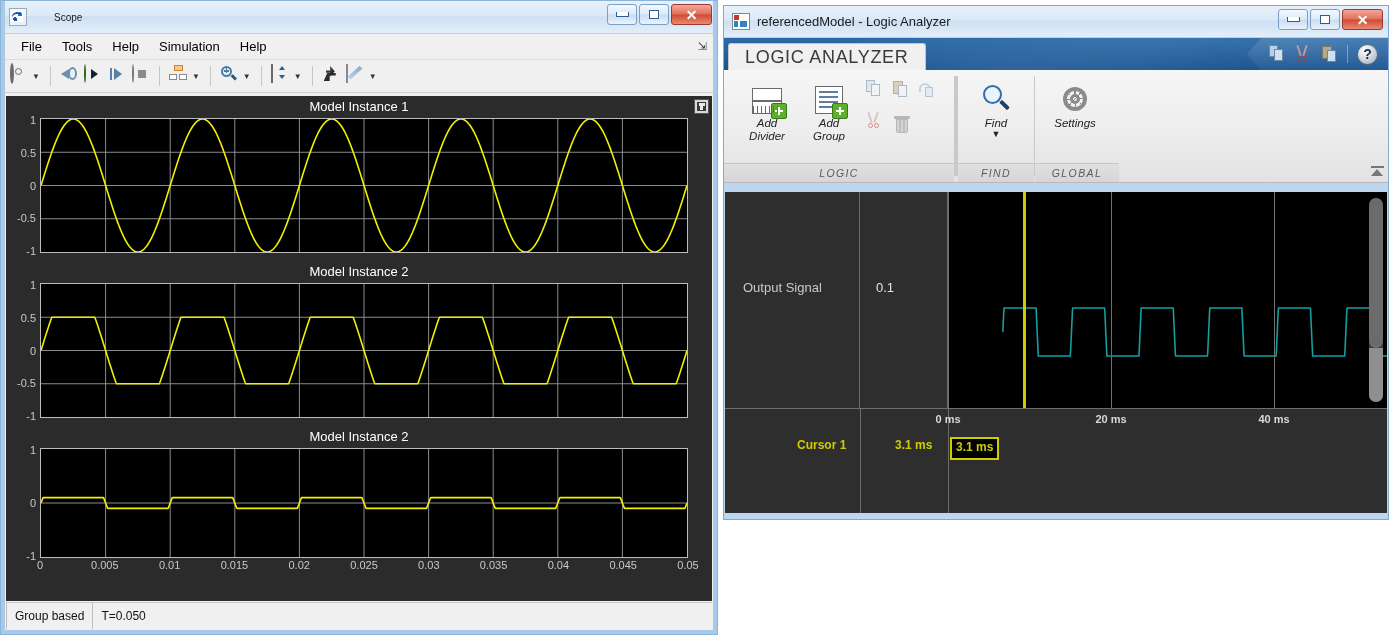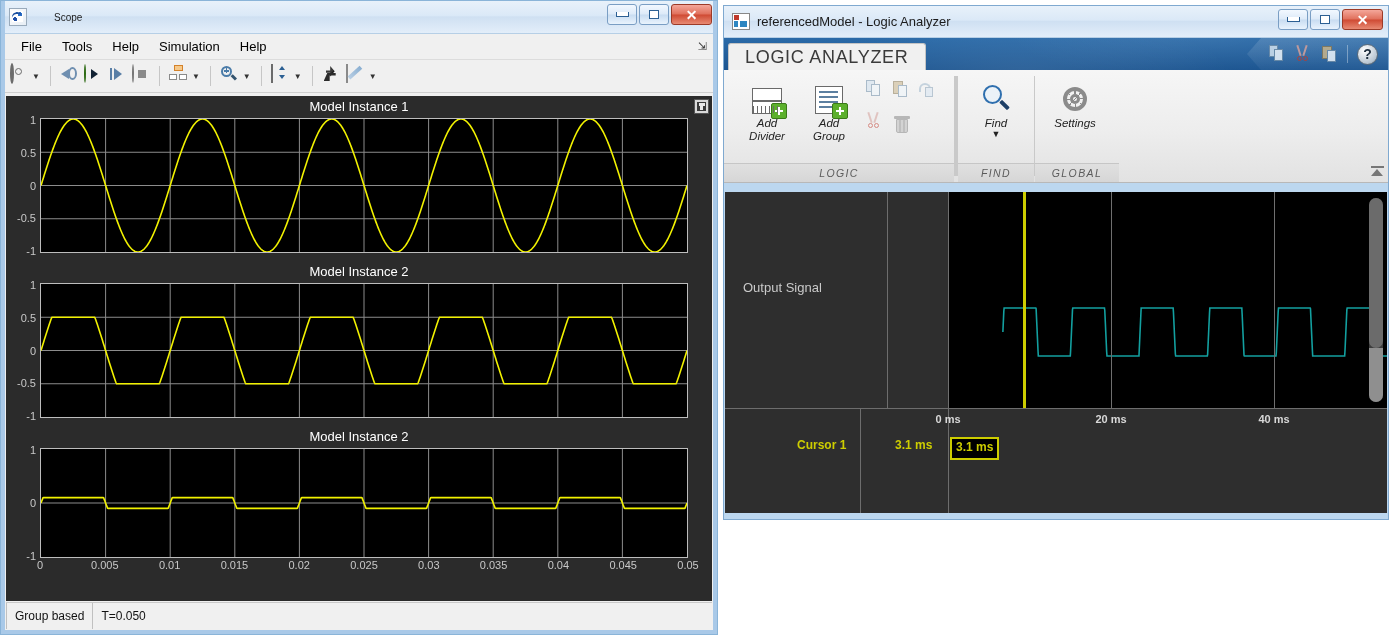--- a/index.html
+++ b/index.html
@@ -250,21 +250,21 @@
   }
   .rib-collapse .ca{width:0;height:0;border-left:6px solid transparent;border-right:6px solid transparent;border-bottom:7px solid #777;}
   .rib-collapse .bar{position:absolute;top:3px;width:13px;height:2px;background:#777;}
 
   
   #la-display{
     position:absolute;left:1px;right:1px;top:186px;bottom:6px;
     background:#2e2e2e;overflow:hidden;
   }
   #la-wave-region{position:absolute;left:0;right:0;top:0;height:216px;}
-  .la-namecol{position:absolute;left:0;top:0;width:163px;height:100%;border-right:1px solid #6d6d6d;box-sizing:border-box;}
+  .la-namecol{position:absolute;left:0;top:0;width:135px;height:100%;border-right:1px solid #6d6d6d;box-sizing:border-box;}
   .la-valcol{position:absolute;left:135px;top:0;width:88px;height:100%;border-right:1px solid #6d6d6d;box-sizing:border-box;}
   .la-plotcol{position:absolute;left:223px;right:0;top:0;height:100%;background:#000;}
   .la-sig-name{position:absolute;left:18px;top:88px;color:#c9c9c9;font-size:13px;}
   .la-sig-val{position:absolute;left:16px;top:88px;color:#e2e2e2;font-size:13px;}
   .vgrid{position:absolute;top:0;bottom:0;width:1px;background:#6f6f6f;}
   .la-cursor{position:absolute;top:0;width:3px;background:#cdcd00;}
   .la-axis{position:absolute;left:0;right:0;top:216px;height:26px;border-top:1px solid #6d6d6d;background:#2e2e2e;}
   .la-axis .sep{position:absolute;top:0;bottom:0;width:1px;background:#6d6d6d;}
   .la-tick{position:absolute;top:4px;color:#d8d8d8;font-size:11px;font-weight:bold;transform:translateX(-50%);white-space:nowrap;}
   .la-cursorrow{position:absolute;left:0;right:0;top:242px;height:26px;}
@@ -549,20 +549,23 @@
         <span class="ca"></span>
     </div>
   </div>
 
   <div id="la-display">
 
     <div id="la-wave-region">
       <div class="la-namecol">
         <span class="la-sig-name">Output Signal</span>
       </div>
+      <div class="la-valcol">
+        <span class="la-sig-val">0.1</span>
+      </div>
       <div class="la-plotcol">
         <div class="vgrid" style="left:0px"></div>
         <div class="vgrid" style="left:163px"></div>
         <div class="vgrid" style="left:326px"></div>
         <svg class="wave" viewBox="0 0 443 216" preserveAspectRatio="none">
           <path id="laWave" fill="none" stroke="#13a0a0" stroke-width="1.6" d="M55.38 140.00 L55.69 133.11 L56.01 126.22 L56.32 119.34 L56.64 116.00 L56.96 116.00 L57.27 116.00 L57.59 116.00 L57.91 116.00 L58.22 116.00 L58.54 116.00 L58.86 116.00 L59.17 116.00 L59.49 116.00 L59.81 116.00 L60.12 116.00 L60.44 116.00 L60.75 116.00 L61.07 116.00 L61.39 116.00 L61.70 116.00 L62.02 116.00 L62.34 116.00 L62.65 116.00 L62.97 116.00 L63.29 116.00 L63.60 116.00 L63.92 116.00 L64.23 116.00 L64.55 116.00 L64.87 116.00 L65.18 116.00 L65.50 116.00 L65.82 116.00 L66.13 116.00 L66.45 116.00 L66.77 116.00 L67.08 116.00 L67.40 116.00 L67.72 116.00 L68.03 116.00 L68.35 116.00 L68.67 116.00 L68.98 116.00 L69.30 116.00 L69.61 116.00 L69.93 116.00 L70.25 116.00 L70.56 116.00 L70.88 116.00 L71.20 116.00 L71.51 116.00 L71.83 116.00 L72.15 116.00 L72.46 116.00 L72.78 116.00 L73.09 116.00 L73.41 116.00 L73.73 116.00 L74.04 116.00 L74.36 116.00 L74.68 116.00 L74.99 116.00 L75.31 116.00 L75.63 116.00 L75.94 116.00 L76.26 116.00 L76.58 116.00 L76.89 116.00 L77.21 116.00 L77.52 116.00 L77.84 116.00 L78.16 116.00 L78.47 116.00 L78.79 116.00 L79.11 116.00 L79.42 116.00 L79.74 116.00 L80.06 116.00 L80.37 116.00 L80.69 116.00 L81.01 116.00 L81.32 116.00 L81.64 116.00 L81.95 116.00 L82.27 116.00 L82.59 116.00 L82.90 116.00 L83.22 116.00 L83.54 116.00 L83.85 116.00 L84.17 116.00 L84.49 116.00 L84.80 116.00 L85.12 116.00 L85.44 116.00 L85.75 116.00 L86.07 116.00 L86.39 116.00 L86.70 116.00 L87.02 116.00 L87.33 116.00 L87.65 116.00 L87.97 116.00 L88.28 116.00 L88.60 116.00 L88.92 116.77 L89.23 123.64 L89.55 130.52 L89.87 137.41 L90.18 144.31 L90.50 151.20 L90.81 158.08 L91.13 164.00 L91.45 164.00 L91.76 164.00 L92.08 164.00 L92.40 164.00 L92.71 164.00 L93.03 164.00 L93.35 164.00 L93.66 164.00 L93.98 164.00 L94.30 164.00 L94.61 164.00 L94.93 164.00 L95.25 164.00 L95.56 164.00 L95.88 164.00 L96.19 164.00 L96.51 164.00 L96.83 164.00 L97.14 164.00 L97.46 164.00 L97.78 164.00 L98.09 164.00 L98.41 164.00 L98.73 164.00 L99.04 164.00 L99.36 164.00 L99.67 164.00 L99.99 164.00 L100.31 164.00 L100.62 164.00 L100.94 164.00 L101.26 164.00 L101.57 164.00 L101.89 164.00 L102.21 164.00 L102.52 164.00 L102.84 164.00 L103.16 164.00 L103.47 164.00 L103.79 164.00 L104.10 164.00 L104.42 164.00 L104.74 164.00 L105.05 164.00 L105.37 164.00 L105.69 164.00 L106.00 164.00 L106.32 164.00 L106.64 164.00 L106.95 164.00 L107.27 164.00 L107.59 164.00 L107.90 164.00 L108.22 164.00 L108.53 164.00 L108.85 164.00 L109.17 164.00 L109.48 164.00 L109.80 164.00 L110.12 164.00 L110.43 164.00 L110.75 164.00 L111.07 164.00 L111.38 164.00 L111.70 164.00 L112.02 164.00 L112.33 164.00 L112.65 164.00 L112.97 164.00 L113.28 164.00 L113.60 164.00 L113.91 164.00 L114.23 164.00 L114.55 164.00 L114.86 164.00 L115.18 164.00 L115.50 164.00 L115.81 164.00 L116.13 164.00 L116.45 164.00 L116.76 164.00 L117.08 164.00 L117.40 164.00 L117.71 164.00 L118.03 164.00 L118.34 164.00 L118.66 164.00 L118.98 164.00 L119.29 164.00 L119.61 164.00 L119.93 164.00 L120.24 164.00 L120.56 164.00 L120.88 164.00 L121.19 164.00 L121.51 164.00 L121.83 164.00 L122.14 164.00 L122.46 164.00 L122.77 164.00 L123.09 164.00 L123.41 164.00 L123.72 158.94 L124.04 152.06 L124.36 145.17 L124.67 138.28 L124.99 131.38 L125.31 124.50 L125.62 117.63 L125.94 116.00 L126.25 116.00 L126.57 116.00 L126.89 116.00 L127.20 116.00 L127.52 116.00 L127.84 116.00 L128.15 116.00 L128.47 116.00 L128.79 116.00 L129.10 116.00 L129.42 116.00 L129.74 116.00 L130.05 116.00 L130.37 116.00 L130.69 116.00 L131.00 116.00 L131.32 116.00 L131.63 116.00 L131.95 116.00 L132.27 116.00 L132.58 116.00 L132.90 116.00 L133.22 116.00 L133.53 116.00 L133.85 116.00 L134.17 116.00 L134.48 116.00 L134.80 116.00 L135.12 116.00 L135.43 116.00 L135.75 116.00 L136.06 116.00 L136.38 116.00 L136.70 116.00 L137.01 116.00 L137.33 116.00 L137.65 116.00 L137.96 116.00 L138.28 116.00 L138.60 116.00 L138.91 116.00 L139.23 116.00 L139.54 116.00 L139.86 116.00 L140.18 116.00 L140.49 116.00 L140.81 116.00 L141.13 116.00 L141.44 116.00 L141.76 116.00 L142.08 116.00 L142.39 116.00 L142.71 116.00 L143.03 116.00 L143.34 116.00 L143.66 116.00 L143.97 116.00 L144.29 116.00 L144.61 116.00 L144.92 116.00 L145.24 116.00 L145.56 116.00 L145.87 116.00 L146.19 116.00 L146.51 116.00 L146.82 116.00 L147.14 116.00 L147.46 116.00 L147.77 116.00 L148.09 116.00 L148.41 116.00 L148.72 116.00 L149.04 116.00 L149.35 116.00 L149.67 116.00 L149.99 116.00 L150.30 116.00 L150.62 116.00 L150.94 116.00 L151.25 116.00 L151.57 116.00 L151.89 116.00 L152.20 116.00 L152.52 116.00 L152.83 116.00 L153.15 116.00 L153.47 116.00 L153.78 116.00 L154.10 116.00 L154.42 116.00 L154.73 116.00 L155.05 116.00 L155.37 116.00 L155.68 116.00 L156.00 116.00 L156.32 116.00 L156.63 116.00 L156.95 116.00 L157.26 116.00 L157.58 116.00 L157.90 116.00 L158.21 118.49 L158.53 125.36 L158.85 132.25 L159.16 139.14 L159.48 146.03 L159.80 152.92 L160.11 159.80 L160.43 164.00 L160.75 164.00 L161.06 164.00 L161.38 164.00 L161.69 164.00 L162.01 164.00 L162.33 164.00 L162.64 164.00 L162.96 164.00 L163.28 164.00 L163.59 164.00 L163.91 164.00 L164.23 164.00 L164.54 164.00 L164.86 164.00 L165.18 164.00 L165.49 164.00 L165.81 164.00 L166.13 164.00 L166.44 164.00 L166.76 164.00 L167.07 164.00 L167.39 164.00 L167.71 164.00 L168.02 164.00 L168.34 164.00 L168.66 164.00 L168.97 164.00 L169.29 164.00 L169.61 164.00 L169.92 164.00 L170.24 164.00 L170.56 164.00 L170.87 164.00 L171.19 164.00 L171.50 164.00 L171.82 164.00 L172.14 164.00 L172.45 164.00 L172.77 164.00 L173.09 164.00 L173.40 164.00 L173.72 164.00 L174.04 164.00 L174.35 164.00 L174.67 164.00 L174.99 164.00 L175.30 164.00 L175.62 164.00 L175.93 164.00 L176.25 164.00 L176.57 164.00 L176.88 164.00 L177.20 164.00 L177.52 164.00 L177.83 164.00 L178.15 164.00 L178.47 164.00 L178.78 164.00 L179.10 164.00 L179.42 164.00 L179.73 164.00 L180.05 164.00 L180.36 164.00 L180.68 164.00 L181.00 164.00 L181.31 164.00 L181.63 164.00 L181.95 164.00 L182.26 164.00 L182.58 164.00 L182.90 164.00 L183.21 164.00 L183.53 164.00 L183.84 164.00 L184.16 164.00 L184.48 164.00 L184.79 164.00 L185.11 164.00 L185.43 164.00 L185.74 164.00 L186.06 164.00 L186.38 164.00 L186.69 164.00 L187.01 164.00 L187.33 164.00 L187.64 164.00 L187.96 164.00 L188.28 164.00 L188.59 164.00 L188.91 164.00 L189.22 164.00 L189.54 164.00 L189.86 164.00 L190.17 164.00 L190.49 164.00 L190.81 164.00 L191.12 164.00 L191.44 164.00 L191.76 164.00 L192.07 164.00 L192.39 164.00 L192.71 164.00 L193.02 157.22 L193.34 150.34 L193.65 143.45 L193.97 136.55 L194.29 129.66 L194.60 122.78 L194.92 116.00 L195.24 116.00 L195.55 116.00 L195.87 116.00 L196.19 116.00 L196.50 116.00 L196.82 116.00 L197.13 116.00 L197.45 116.00 L197.77 116.00 L198.08 116.00 L198.40 116.00 L198.72 116.00 L199.03 116.00 L199.35 116.00 L199.67 116.00 L199.98 116.00 L200.30 116.00 L200.62 116.00 L200.93 116.00 L201.25 116.00 L201.56 116.00 L201.88 116.00 L202.20 116.00 L202.51 116.00 L202.83 116.00 L203.15 116.00 L203.46 116.00 L203.78 116.00 L204.10 116.00 L204.41 116.00 L204.73 116.00 L205.05 116.00 L205.36 116.00 L205.68 116.00 L206.00 116.00 L206.31 116.00 L206.63 116.00 L206.94 116.00 L207.26 116.00 L207.58 116.00 L207.89 116.00 L208.21 116.00 L208.53 116.00 L208.84 116.00 L209.16 116.00 L209.48 116.00 L209.79 116.00 L210.11 116.00 L210.42 116.00 L210.74 116.00 L211.06 116.00 L211.37 116.00 L211.69 116.00 L212.01 116.00 L212.32 116.00 L212.64 116.00 L212.96 116.00 L213.27 116.00 L213.59 116.00 L213.91 116.00 L214.22 116.00 L214.54 116.00 L214.85 116.00 L215.17 116.00 L215.49 116.00 L215.80 116.00 L216.12 116.00 L216.44 116.00 L216.75 116.00 L217.07 116.00 L217.39 116.00 L217.70 116.00 L218.02 116.00 L218.34 116.00 L218.65 116.00 L218.97 116.00 L219.28 116.00 L219.60 116.00 L219.92 116.00 L220.23 116.00 L220.55 116.00 L220.87 116.00 L221.18 116.00 L221.50 116.00 L221.82 116.00 L222.13 116.00 L222.45 116.00 L222.77 116.00 L223.08 116.00 L223.40 116.00 L223.72 116.00 L224.03 116.00 L224.35 116.00 L224.66 116.00 L224.98 116.00 L225.30 116.00 L225.61 116.00 L225.93 116.00 L226.25 116.00 L226.56 116.00 L226.88 116.00 L227.20 116.00 L227.51 120.20 L227.83 127.08 L228.15 133.97 L228.46 140.86 L228.78 147.75 L229.09 154.64 L229.41 161.51 L229.73 164.00 L230.04 164.00 L230.36 164.00 L230.68 164.00 L230.99 164.00 L231.31 164.00 L231.63 164.00 L231.94 164.00 L232.26 164.00 L232.58 164.00 L232.89 164.00 L233.21 164.00 L233.52 164.00 L233.84 164.00 L234.16 164.00 L234.47 164.00 L234.79 164.00 L235.11 164.00 L235.42 164.00 L235.74 164.00 L236.06 164.00 L236.37 164.00 L236.69 164.00 L237.01 164.00 L237.32 164.00 L237.64 164.00 L237.95 164.00 L238.27 164.00 L238.59 164.00 L238.90 164.00 L239.22 164.00 L239.54 164.00 L239.85 164.00 L240.17 164.00 L240.49 164.00 L240.80 164.00 L241.12 164.00 L241.44 164.00 L241.75 164.00 L242.07 164.00 L242.38 164.00 L242.70 164.00 L243.02 164.00 L243.33 164.00 L243.65 164.00 L243.97 164.00 L244.28 164.00 L244.60 164.00 L244.92 164.00 L245.23 164.00 L245.55 164.00 L245.87 164.00 L246.18 164.00 L246.50 164.00 L246.81 164.00 L247.13 164.00 L247.45 164.00 L247.76 164.00 L248.08 164.00 L248.40 164.00 L248.71 164.00 L249.03 164.00 L249.35 164.00 L249.66 164.00 L249.98 164.00 L250.29 164.00 L250.61 164.00 L250.93 164.00 L251.24 164.00 L251.56 164.00 L251.88 164.00 L252.19 164.00 L252.51 164.00 L252.83 164.00 L253.14 164.00 L253.46 164.00 L253.78 164.00 L254.09 164.00 L254.41 164.00 L254.72 164.00 L255.04 164.00 L255.36 164.00 L255.67 164.00 L255.99 164.00 L256.31 164.00 L256.62 164.00 L256.94 164.00 L257.26 164.00 L257.57 164.00 L257.89 164.00 L258.21 164.00 L258.52 164.00 L258.84 164.00 L259.15 164.00 L259.47 164.00 L259.79 164.00 L260.10 164.00 L260.42 164.00 L260.74 164.00 L261.05 164.00 L261.37 164.00 L261.69 164.00 L262.00 162.37 L262.32 155.50 L262.64 148.62 L262.95 141.72 L263.27 134.83 L263.58 127.94 L263.90 121.06 L264.22 116.00 L264.53 116.00 L264.85 116.00 L265.17 116.00 L265.48 116.00 L265.80 116.00 L266.12 116.00 L266.43 116.00 L266.75 116.00 L267.07 116.00 L267.38 116.00 L267.70 116.00 L268.01 116.00 L268.33 116.00 L268.65 116.00 L268.96 116.00 L269.28 116.00 L269.60 116.00 L269.91 116.00 L270.23 116.00 L270.55 116.00 L270.86 116.00 L271.18 116.00 L271.50 116.00 L271.81 116.00 L272.13 116.00 L272.44 116.00 L272.76 116.00 L273.08 116.00 L273.39 116.00 L273.71 116.00 L274.03 116.00 L274.34 116.00 L274.66 116.00 L274.98 116.00 L275.29 116.00 L275.61 116.00 L275.93 116.00 L276.24 116.00 L276.56 116.00 L276.88 116.00 L277.19 116.00 L277.51 116.00 L277.82 116.00 L278.14 116.00 L278.46 116.00 L278.77 116.00 L279.09 116.00 L279.41 116.00 L279.72 116.00 L280.04 116.00 L280.36 116.00 L280.67 116.00 L280.99 116.00 L281.31 116.00 L281.62 116.00 L281.94 116.00 L282.25 116.00 L282.57 116.00 L282.89 116.00 L283.20 116.00 L283.52 116.00 L283.84 116.00 L284.15 116.00 L284.47 116.00 L284.79 116.00 L285.10 116.00 L285.42 116.00 L285.74 116.00 L286.05 116.00 L286.37 116.00 L286.68 116.00 L287.00 116.00 L287.32 116.00 L287.63 116.00 L287.95 116.00 L288.27 116.00 L288.58 116.00 L288.90 116.00 L289.22 116.00 L289.53 116.00 L289.85 116.00 L290.17 116.00 L290.48 116.00 L290.80 116.00 L291.11 116.00 L291.43 116.00 L291.75 116.00 L292.06 116.00 L292.38 116.00 L292.70 116.00 L293.01 116.00 L293.33 116.00 L293.65 116.00 L293.96 116.00 L294.28 116.00 L294.60 116.00 L294.91 116.00 L295.23 116.00 L295.54 116.00 L295.86 116.00 L296.18 116.00 L296.49 116.00 L296.81 121.92 L297.13 128.80 L297.44 135.69 L297.76 142.59 L298.08 149.48 L298.39 156.36 L298.71 163.23 L299.03 164.00 L299.34 164.00 L299.66 164.00 L299.97 164.00 L300.29 164.00 L300.61 164.00 L300.92 164.00 L301.24 164.00 L301.56 164.00 L301.87 164.00 L302.19 164.00 L302.51 164.00 L302.82 164.00 L303.14 164.00 L303.46 164.00 L303.77 164.00 L304.09 164.00 L304.40 164.00 L304.72 164.00 L305.04 164.00 L305.35 164.00 L305.67 164.00 L305.99 164.00 L306.30 164.00 L306.62 164.00 L306.94 164.00 L307.25 164.00 L307.57 164.00 L307.88 164.00 L308.20 164.00 L308.52 164.00 L308.83 164.00 L309.15 164.00 L309.47 164.00 L309.78 164.00 L310.10 164.00 L310.42 164.00 L310.73 164.00 L311.05 164.00 L311.37 164.00 L311.68 164.00 L312.00 164.00 L312.31 164.00 L312.63 164.00 L312.95 164.00 L313.26 164.00 L313.58 164.00 L313.90 164.00 L314.21 164.00 L314.53 164.00 L314.85 164.00 L315.16 164.00 L315.48 164.00 L315.80 164.00 L316.11 164.00 L316.43 164.00 L316.75 164.00 L317.06 164.00 L317.38 164.00 L317.69 164.00 L318.01 164.00 L318.33 164.00 L318.64 164.00 L318.96 164.00 L319.28 164.00 L319.59 164.00 L319.91 164.00 L320.23 164.00 L320.54 164.00 L320.86 164.00 L321.18 164.00 L321.49 164.00 L321.81 164.00 L322.12 164.00 L322.44 164.00 L322.76 164.00 L323.07 164.00 L323.39 164.00 L323.71 164.00 L324.02 164.00 L324.34 164.00 L324.66 164.00 L324.97 164.00 L325.29 164.00 L325.61 164.00 L325.92 164.00 L326.24 164.00 L326.55 164.00 L326.87 164.00 L327.19 164.00 L327.50 164.00 L327.82 164.00 L328.14 164.00 L328.45 164.00 L328.77 164.00 L329.09 164.00 L329.40 164.00 L329.72 164.00 L330.04 164.00 L330.35 164.00 L330.67 164.00 L330.98 164.00 L331.30 160.66 L331.62 153.78 L331.93 146.89 L332.25 140.00 L332.57 133.11 L332.88 126.22 L333.20 119.34 L333.52 116.00 L333.83 116.00 L334.15 116.00 L334.46 116.00 L334.78 116.00 L335.10 116.00 L335.41 116.00 L335.73 116.00 L336.05 116.00 L336.36 116.00 L336.68 116.00 L337.00 116.00 L337.31 116.00 L337.63 116.00 L337.95 116.00 L338.26 116.00 L338.58 116.00 L338.89 116.00 L339.21 116.00 L339.53 116.00 L339.84 116.00 L340.16 116.00 L340.48 116.00 L340.79 116.00 L341.11 116.00 L341.43 116.00 L341.74 116.00 L342.06 116.00 L342.38 116.00 L342.69 116.00 L343.01 116.00 L343.32 116.00 L343.64 116.00 L343.96 116.00 L344.27 116.00 L344.59 116.00 L344.91 116.00 L345.22 116.00 L345.54 116.00 L345.86 116.00 L346.17 116.00 L346.49 116.00 L346.81 116.00 L347.12 116.00 L347.44 116.00 L347.75 116.00 L348.07 116.00 L348.39 116.00 L348.70 116.00 L349.02 116.00 L349.34 116.00 L349.65 116.00 L349.97 116.00 L350.29 116.00 L350.60 116.00 L350.92 116.00 L351.24 116.00 L351.55 116.00 L351.87 116.00 L352.19 116.00 L352.50 116.00 L352.82 116.00 L353.13 116.00 L353.45 116.00 L353.77 116.00 L354.08 116.00 L354.40 116.00 L354.72 116.00 L355.03 116.00 L355.35 116.00 L355.67 116.00 L355.98 116.00 L356.30 116.00 L356.62 116.00 L356.93 116.00 L357.25 116.00 L357.56 116.00 L357.88 116.00 L358.20 116.00 L358.51 116.00 L358.83 116.00 L359.15 116.00 L359.46 116.00 L359.78 116.00 L360.10 116.00 L360.41 116.00 L360.73 116.00 L361.04 116.00 L361.36 116.00 L361.68 116.00 L361.99 116.00 L362.31 116.00 L362.63 116.00 L362.94 116.00 L363.26 116.00 L363.58 116.00 L363.89 116.00 L364.21 116.00 L364.53 116.00 L364.84 116.00 L365.16 116.00 L365.47 116.00 L365.79 116.77 L366.11 123.64 L366.42 130.52 L366.74 137.41 L367.06 144.31 L367.37 151.20 L367.69 158.08 L368.01 164.00 L368.32 164.00 L368.64 164.00 L368.96 164.00 L369.27 164.00 L369.59 164.00 L369.90 164.00 L370.22 164.00 L370.54 164.00 L370.85 164.00 L371.17 164.00 L371.49 164.00 L371.80 164.00 L372.12 164.00 L372.44 164.00 L372.75 164.00 L373.07 164.00 L373.39 164.00 L373.70 164.00 L374.02 164.00 L374.33 164.00 L374.65 164.00 L374.97 164.00 L375.28 164.00 L375.60 164.00 L375.92 164.00 L376.23 164.00 L376.55 164.00 L376.87 164.00 L377.18 164.00 L377.50 164.00 L377.82 164.00 L378.13 164.00 L378.45 164.00 L378.76 164.00 L379.08 164.00 L379.40 164.00 L379.71 164.00 L380.03 164.00 L380.35 164.00 L380.66 164.00 L380.98 164.00 L381.30 164.00 L381.61 164.00 L381.93 164.00 L382.25 164.00 L382.56 164.00 L382.88 164.00 L383.19 164.00 L383.51 164.00 L383.83 164.00 L384.14 164.00 L384.46 164.00 L384.78 164.00 L385.09 164.00 L385.41 164.00 L385.73 164.00 L386.04 164.00 L386.36 164.00 L386.68 164.00 L386.99 164.00 L387.31 164.00 L387.63 164.00 L387.94 164.00 L388.26 164.00 L388.57 164.00 L388.89 164.00 L389.21 164.00 L389.52 164.00 L389.84 164.00 L390.16 164.00 L390.47 164.00 L390.79 164.00 L391.11 164.00 L391.42 164.00 L391.74 164.00 L392.06 164.00 L392.37 164.00 L392.69 164.00 L393.00 164.00 L393.32 164.00 L393.64 164.00 L393.95 164.00 L394.27 164.00 L394.59 164.00 L394.90 164.00 L395.22 164.00 L395.54 164.00 L395.85 164.00 L396.17 164.00 L396.49 164.00 L396.80 164.00 L397.12 164.00 L397.43 164.00 L397.75 164.00 L398.07 164.00 L398.38 164.00 L398.70 164.00 L399.02 164.00 L399.33 164.00 L399.65 164.00 L399.97 164.00 L400.28 164.00 L400.60 158.94 L400.92 152.06 L401.23 145.17 L401.55 138.28 L401.86 131.38 L402.18 124.50 L402.50 117.63 L402.81 116.00 L403.13 116.00 L403.45 116.00 L403.76 116.00 L404.08 116.00 L404.40 116.00 L404.71 116.00 L405.03 116.00 L405.35 116.00 L405.66 116.00 L405.98 116.00 L406.29 116.00 L406.61 116.00 L406.93 116.00 L407.24 116.00 L407.56 116.00 L407.88 116.00 L408.19 116.00 L408.51 116.00 L408.83 116.00 L409.14 116.00 L409.46 116.00 L409.78 116.00 L410.09 116.00 L410.41 116.00 L410.72 116.00 L411.04 116.00 L411.36 116.00 L411.67 116.00 L411.99 116.00 L412.31 116.00 L412.62 116.00 L412.94 116.00 L413.26 116.00 L413.57 116.00 L413.89 116.00 L414.21 116.00 L414.52 116.00 L414.84 116.00 L415.15 116.00 L415.47 116.00 L415.79 116.00 L416.10 116.00 L416.42 116.00 L416.74 116.00 L417.05 116.00 L417.37 116.00 L417.69 116.00 L418.00 116.00 L418.32 116.00 L418.63 116.00 L418.95 116.00 L419.27 116.00 L419.58 116.00 L419.90 116.00 L420.22 116.00 L420.53 116.00 L420.85 116.00 L421.17 116.00 L421.48 116.00 L421.80 116.00 L422.12 116.00 L422.43 116.00 L422.75 116.00 L423.06 116.00 L423.38 116.00 L423.70 116.00 L424.01 116.00 L424.33 116.00 L424.65 116.00 L424.96 116.00 L425.28 116.00 L425.60 116.00 L425.91 116.00 L426.23 116.00 L426.55 116.00 L426.86 116.00 L427.18 116.00 L427.50 116.00 L427.81 116.00 L428.13 116.00 L428.44 116.00 L428.76 116.00 L429.08 116.00 L429.39 116.00 L429.71 116.00 L430.03 116.00 L430.34 116.00 L430.66 116.00 L430.98 116.00 L431.29 116.00 L431.61 116.00 L431.93 116.00 L432.24 116.00 L432.56 116.00 L432.87 116.00 L433.19 116.00 L433.51 116.00 L433.82 116.00 L434.14 116.00 L434.46 116.00 L434.77 116.00 L435.09 118.49 L435.41 125.36 L435.72 132.25 L436.04 139.14 L436.36 146.03 L436.67 152.92 L436.99 159.80 L437.30 164.00 L437.62 164.00 L437.94 164.00 L438.25 164.00 L438.57 164.00 L438.89 164.00 L439.20 164.00 L439.52 164.00 L439.84 164.00 L440.15 164.00 L440.47 164.00 L440.79 164.00 L441.10 164.00 L441.42 164.00 L441.73 164.00 L442.05 164.00 L442.37 164.00 L442.68 164.00 L443.00 164.00"></path>
         </svg>
         <div class="la-cursor" style="left: 75.3328px; height: 216px;"></div>
       </div>
       <div class="la-scroll">

